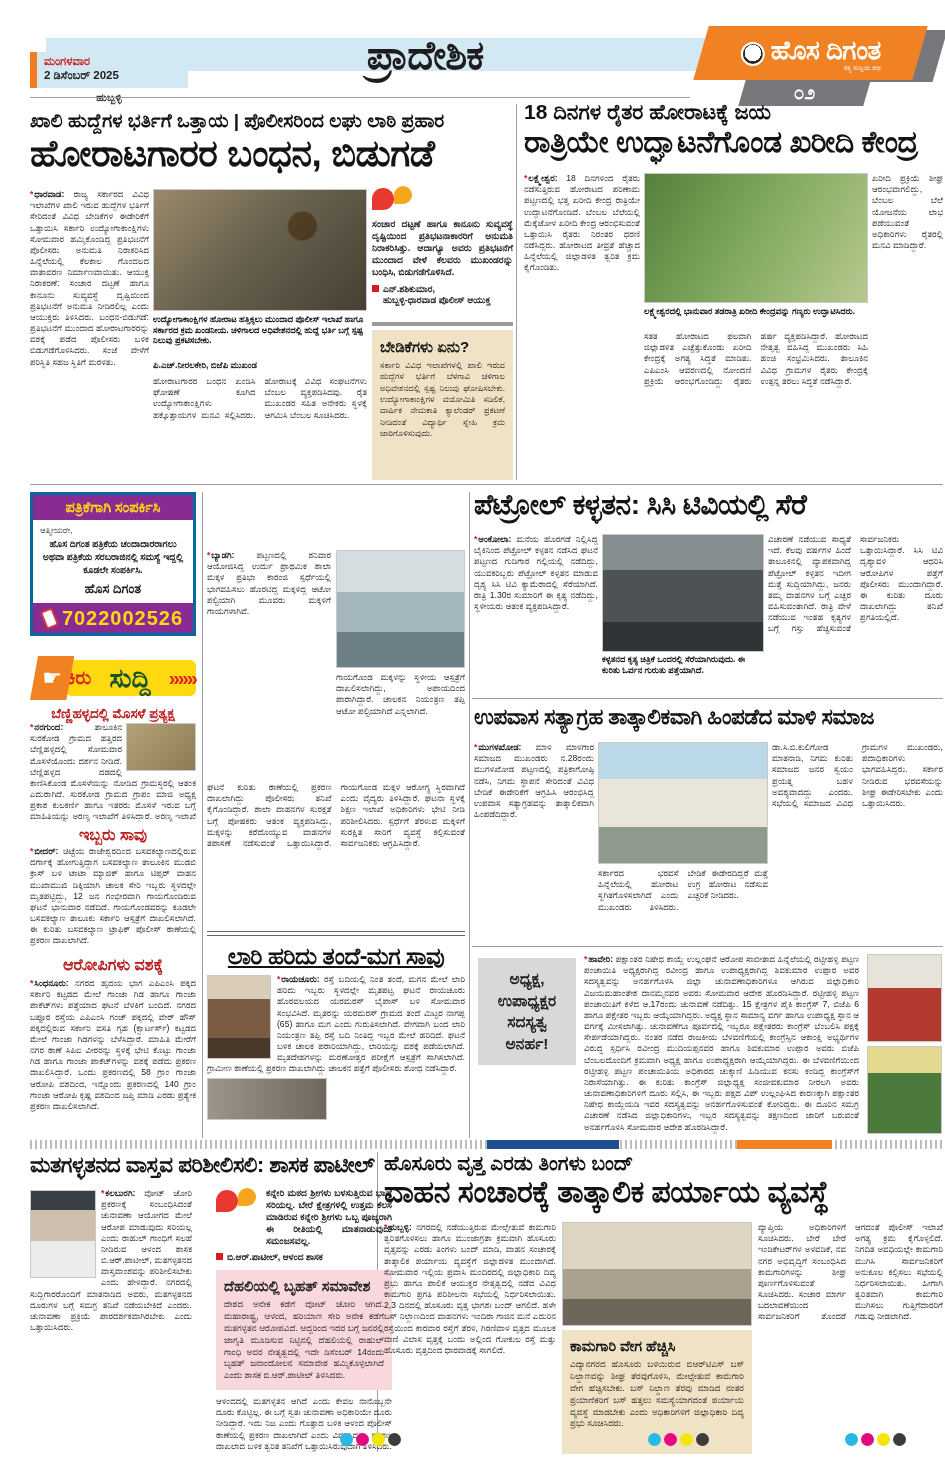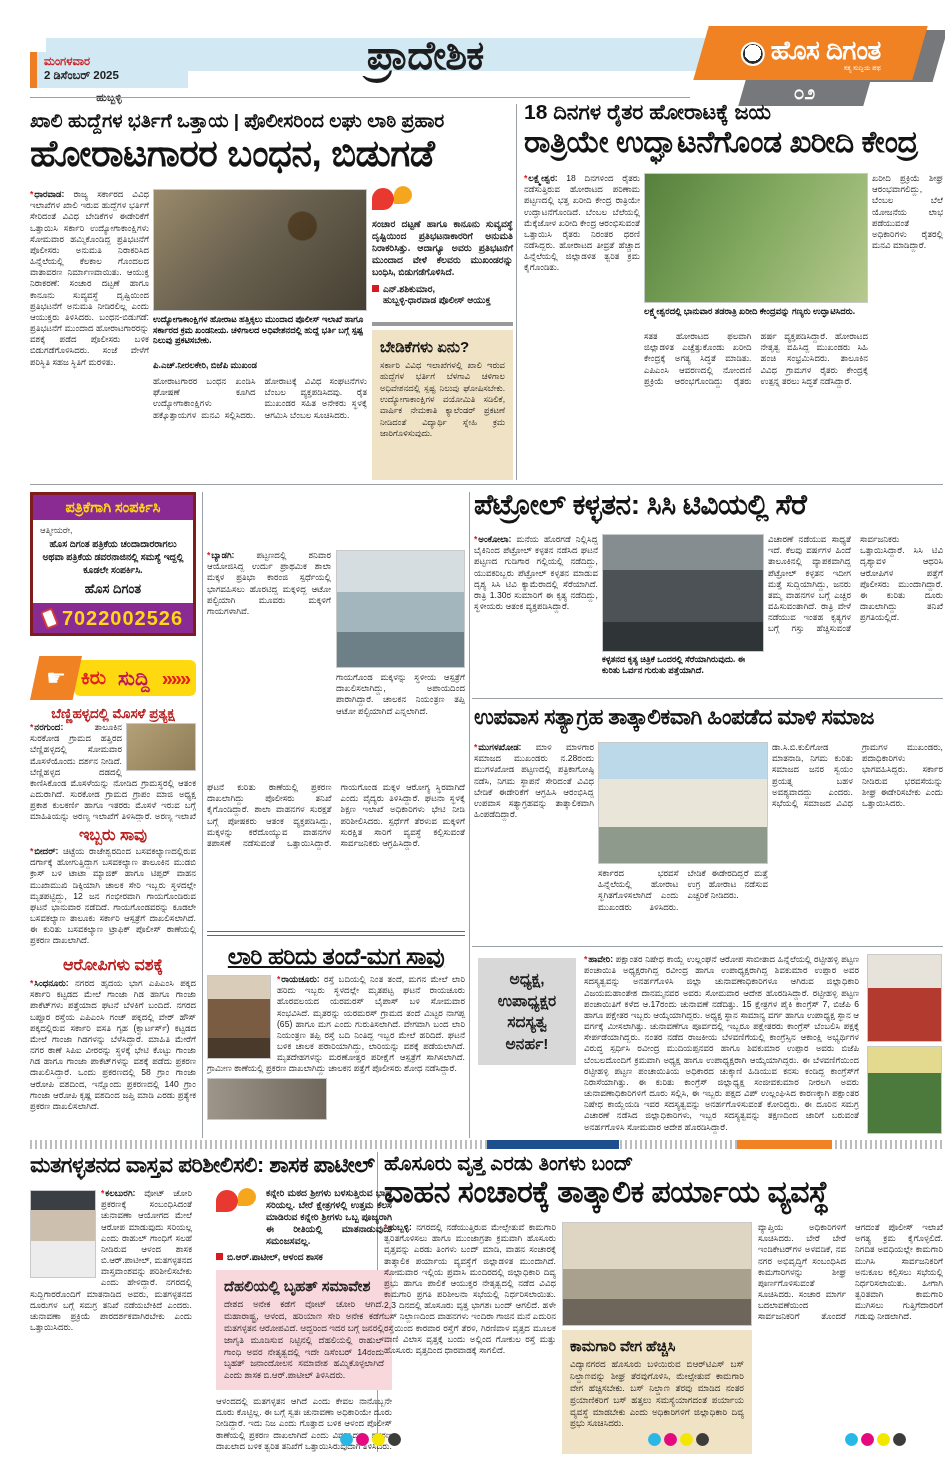--- a/index.html
+++ b/index.html
@@ -69,36 +69,36 @@
 
   
   .beige-box { background:#f0e2c4; padding:8px; overflow:hidden; }
   .beige-box .bx-title { font-size:15px; font-weight:bold; color:#131313; margin-bottom:4px; }
   .bx-body { font-size:8.8px; line-height:1.35; text-align:justify; color:#222; }
   .pink-box { background:#f8d7dd; padding:8px; overflow:hidden; }
   .pink-box .bx-title { font-size:14.5px; font-weight:bold; margin-bottom:4px; }
   .gray-box { background:#d8d8d8; padding:10px 8px; text-align:center; font-weight:bold; font-size:15.5px; line-height:1.4; color:#1d1d1d; }
 
   
-  .contact { border:3px solid #7f1d1d; background:#fff; }
+  .contact { border:3px solid #0369a1; background:#fff; }
   .contact .c-head { background:#8a2b93; color:#ffd90f; font-weight:bold; font-size:14.5px; text-align:center; padding:4px 2px; }
   .contact .c-body { padding:5px 7px 6px; }
   .contact .c-sal { font-size:8.5px; color:#333; }
   .contact .c-text { font-size:9.3px; font-weight:bold; text-align:center; line-height:1.4; color:#222; margin-top:2px; }
   .contact .c-brand { font-size:13px; font-weight:bold; text-align:center; margin-top:4px; color:#1d1d1d; }
   .contact .c-phone { background:#8a2b93; display:flex; align-items:center; justify-content:center; gap:6px; height:30px; }
   .contact .c-phone .num { color:#ffd90f; font-weight:bold; font-size:20px; letter-spacing:1px; }
   .phone-icon { display:inline-block; width:13px; height:19px; background:#fff; border:2px solid #d33a3a; border-radius:3px; transform:rotate(-22deg); }
 
   
   .kiru { display:flex; align-items:center; }
   .kiru .hex { width:52px; height:44px; background:#f08223; clip-path:polygon(18% 0,100% 0,82% 100%,0 100%); display:flex; align-items:center; justify-content:center; color:#fff; font-size:22px; }
-  .kiru .bandk { flex:1; background:#ffd90f; border-radius:6px; margin-left:-8px; height:36px; display:flex; align-items:center; justify-content:center; gap:12px; }
+  .kiru .bandk { flex:1; background:#ffd90f; border-radius:6px; margin-left:-8px; height:36px; display:flex; align-items:center; justify-content:center; gap:18px; }
   .kiru .k1 { color:#e31e24; font-weight:bold; font-size:19px; }
-  .kiru .k2 { color:#be185d; font-weight:bold; font-size:20px; }
+  .kiru .k2 { color:#14532d; font-weight:bold; font-size:26px; }
   .kiru .chev { color:#e31e24; font-weight:bold; font-size:20px; letter-spacing:-2px; }
   .short-title { font-weight:bold; text-align:center; color:#b91c1c; }
 
   
   .dots span { display:inline-block; width:13px; height:13px; border-radius:50%; margin-right:3px; }
   .dots .c { background:#29b8e5; } .dots .m { background:#e5097f; }
   .dots .y { background:#f3e600; } .dots .k { background:#3c3c3b; }
 </style>
 </head>
 <body>
@@ -175,21 +175,21 @@
   <div class="abs btxt" style="left:872px; top:173px; width:71px; height:305px;">ಖರೀದಿ ಪ್ರಕ್ರಿಯೆ ಶೀಘ್ರ ಆರಂಭವಾಗಲಿದ್ದು, ಬೆಂಬಲ ಬೆಲೆ ಯೋಜನೆಯ ಲಾಭ ಪಡೆಯುವಂತೆ ಅಧಿಕಾರಿಗಳು ರೈತರಲ್ಲಿ ಮನವಿ ಮಾಡಿದ್ದಾರೆ.</div>
 
   <div class="abs hline" style="left:30px; top:484px; width:913px;"></div>
   <div class="abs vline" style="left:202px; top:492px; height:646px;"></div>
   <div class="abs vline" style="left:469px; top:492px; height:646px;"></div>
 
   <div class="abs contact" style="left:30px; top:492px; width:166px;">
     <div class="c-head">ಪತ್ರಿಕೆಗಾಗಿ ಸಂಪರ್ಕಿಸಿ</div>
     <div class="c-body">
       <div class="c-sal">ಆತ್ಮೀಯರೇ,</div>
-      <div class="c-text">ಹೊಸ ದಿಗಂತ ಪತ್ರಿಕೆಯ ಚಂದಾದಾರರಾಗಲು ಅಥವಾ ಪತ್ರಿಕೆಯ ಡವರನಾಜಿನಲ್ಲಿ ಸಮಸ್ಯೆ ಇದ್ದಲ್ಲಿ ಕೂಡಲೇ ಸಂಪರ್ಕಿಸಿ.</div>
+      <div class="c-text">ಹೊಸ ದಿಗಂತ ಪತ್ರಿಕೆಯ ಚಂದಾದಾರರಾಗಲು ಅಥವಾ ಪತ್ರಿಕೆಯ ಸರಬರಾಜಿನಲ್ಲಿ ಸಮಸ್ಯೆ ಇದ್ದಲ್ಲಿ ಕೂಡಲೇ ಸಂಪರ್ಕಿಸಿ.</div>
       <div class="c-brand">ಹೊಸ ದಿಗಂತ</div>
     </div>
     <div class="c-phone">
       <span class="phone-icon"></span>
       <span class="num">7022002526</span>
     </div>
   </div>
 
   <div class="abs kiru" style="left:30px; top:656px; width:166px; height:44px;">
     <span class="hex">☛</span>

